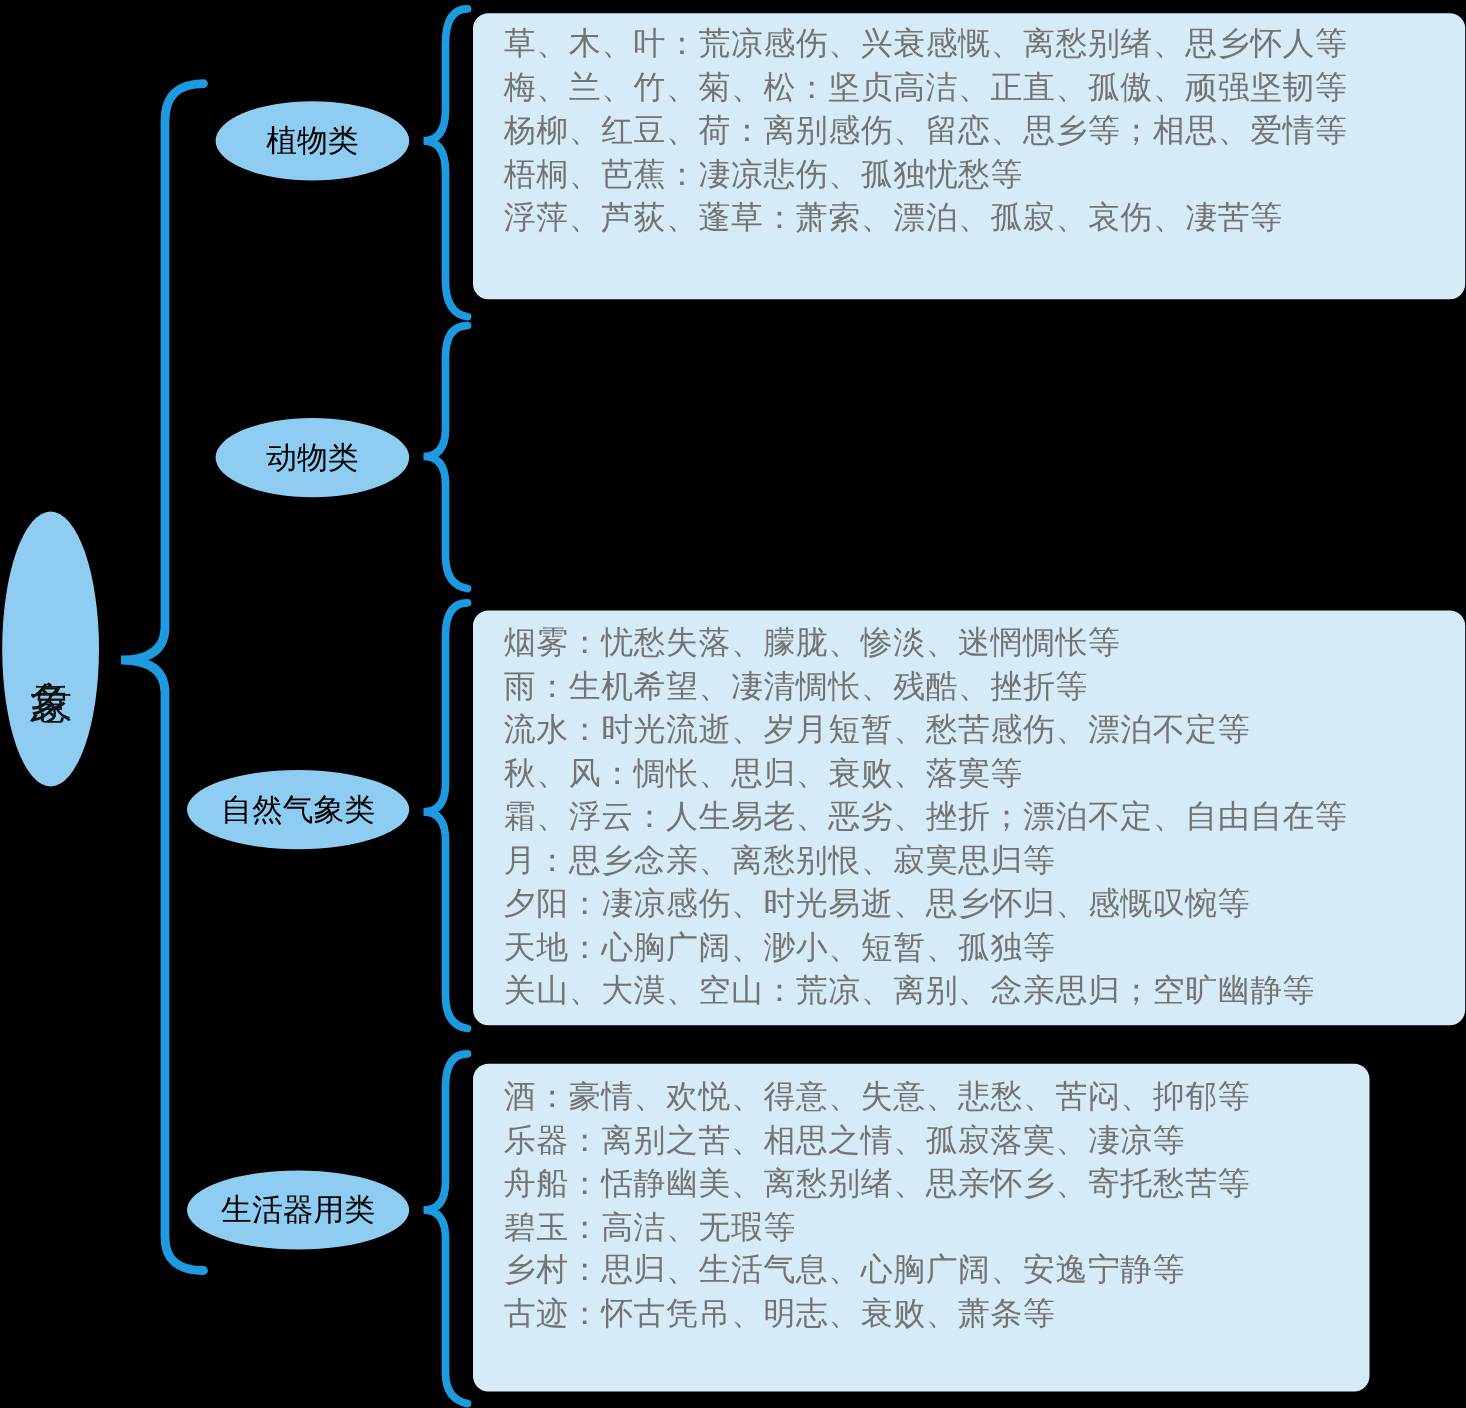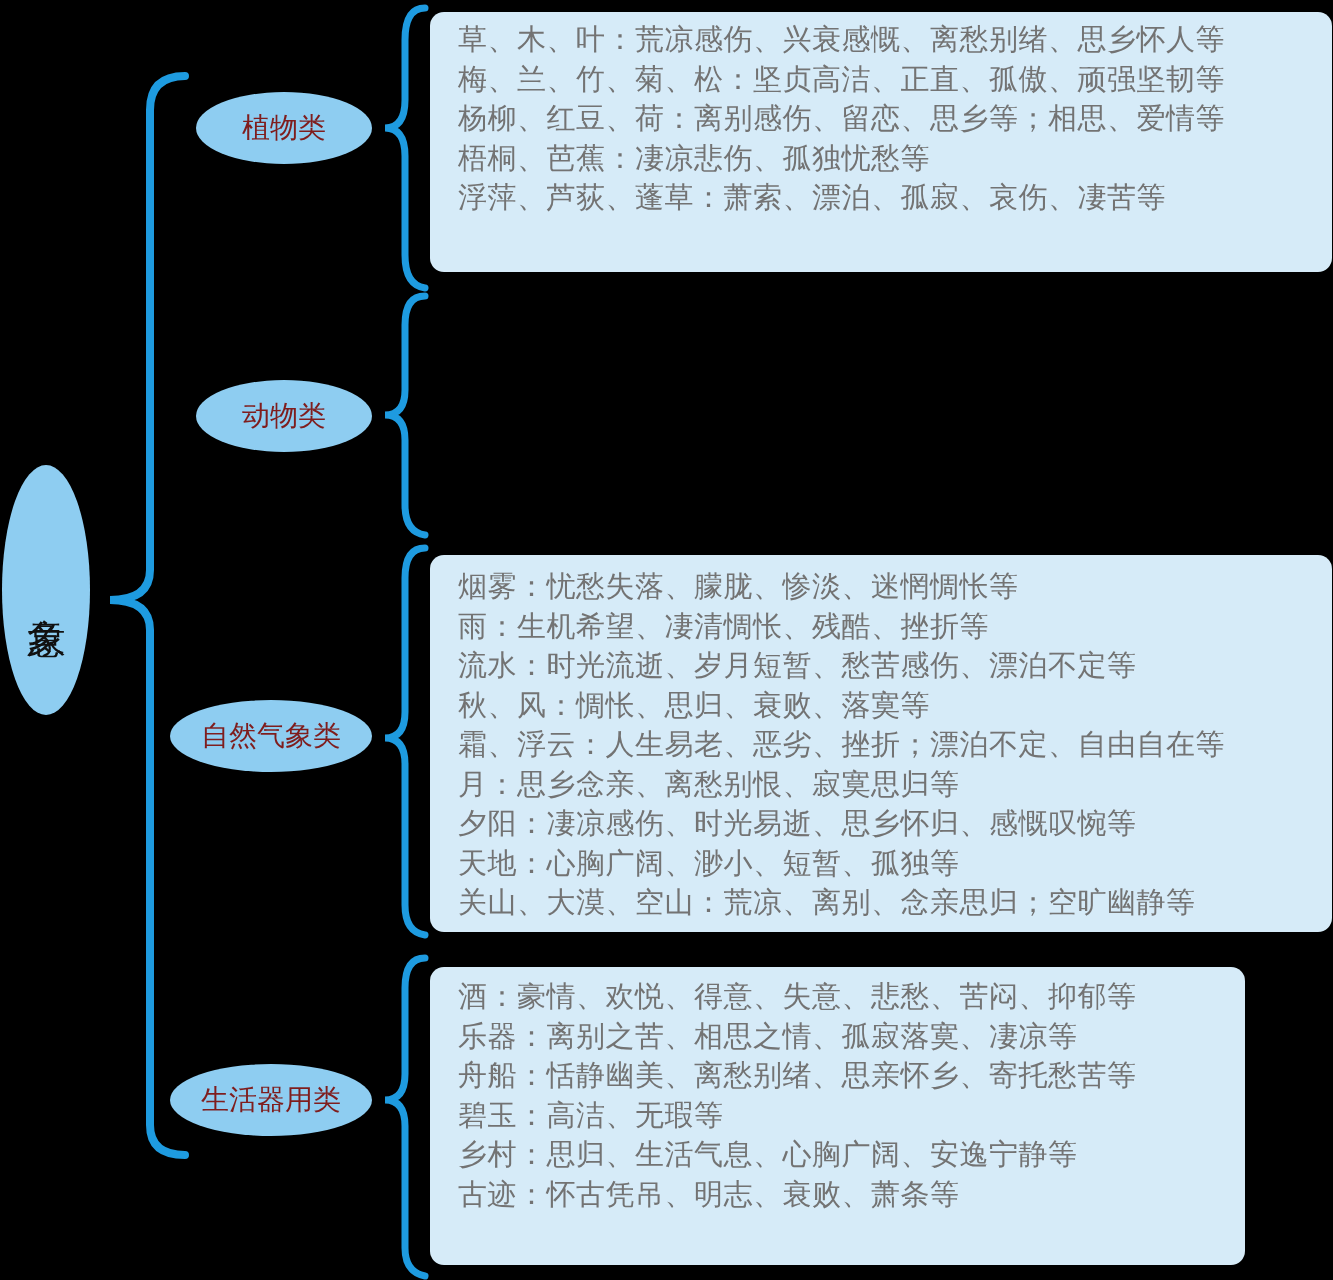--- a/index.html
+++ b/index.html
@@ -14,21 +14,21 @@
       position: absolute; left: 2px; top: 465px; width: 88px; height: 250px;
       border-radius: 50%; background: #8ecdf1;
       display: flex; align-items: center; justify-content: center;
     }
     .root span {
       writing-mode: vertical-rl; font-size: 38px; color: #111111; letter-spacing: 2px;
     }
     .cat {
       position: absolute; height: 72px; border-radius: 50%; background: #8ecdf1;
       display: flex; align-items: center; justify-content: center;
-      font-size: 28px; color: #7f1d1d; white-space: nowrap;
+      font-size: 28px; color: #000000; white-space: nowrap;
     }
     .box {
       position: absolute; background: #d6ebf8; border-radius: 14px;
       box-sizing: border-box; padding: 8px 0 0 28px;
     }
     .line {
       font-size: 29px; line-height: 39.5px; color: #737373; white-space: nowrap;
       letter-spacing: 0.5px;
     }
   </style>
@@ -69,21 +69,21 @@
 
   <div class="box" style="left:430px; top:12px; width:902px; height:260px;">
     <div class="line">草、木、叶：荒凉感伤、兴衰感慨、离愁别绪、思乡怀人等</div>
     <div class="line">梅、兰、竹、菊、松：坚贞高洁、正直、孤傲、顽强坚韧等</div>
     <div class="line">杨柳、红豆、荷：离别感伤、留恋、思乡等；相思、爱情等</div>
     <div class="line">梧桐、芭蕉：凄凉悲伤、孤独忧愁等</div>
     <div class="line">浮萍、芦荻、蓬草：萧索、漂泊、孤寂、哀伤、凄苦等</div>
   </div>
 
 
-  <div class="box" style="left:430px; top:555px; width:902px; height:377px; padding-top:12px;">
+  <div class="box" style="left:430px; top:555px; width:902px; height:377px; padding-top:12px;font-family:Liberation Mono, monospace;">
     <div class="line">烟雾：忧愁失落、朦胧、惨淡、迷惘惆怅等</div>
     <div class="line">雨：生机希望、凄清惆怅、残酷、挫折等</div>
     <div class="line">流水：时光流逝、岁月短暂、愁苦感伤、漂泊不定等</div>
     <div class="line">秋、风：惆怅、思归、衰败、落寞等</div>
     <div class="line">霜、浮云：人生易老、恶劣、挫折；漂泊不定、自由自在等</div>
     <div class="line">月：思乡念亲、离愁别恨、寂寞思归等</div>
     <div class="line">夕阳：凄凉感伤、时光易逝、思乡怀归、感慨叹惋等</div>
     <div class="line">天地：心胸广阔、渺小、短暂、孤独等</div>
     <div class="line">关山、大漠、空山：荒凉、离别、念亲思归；空旷幽静等</div>
   </div>

